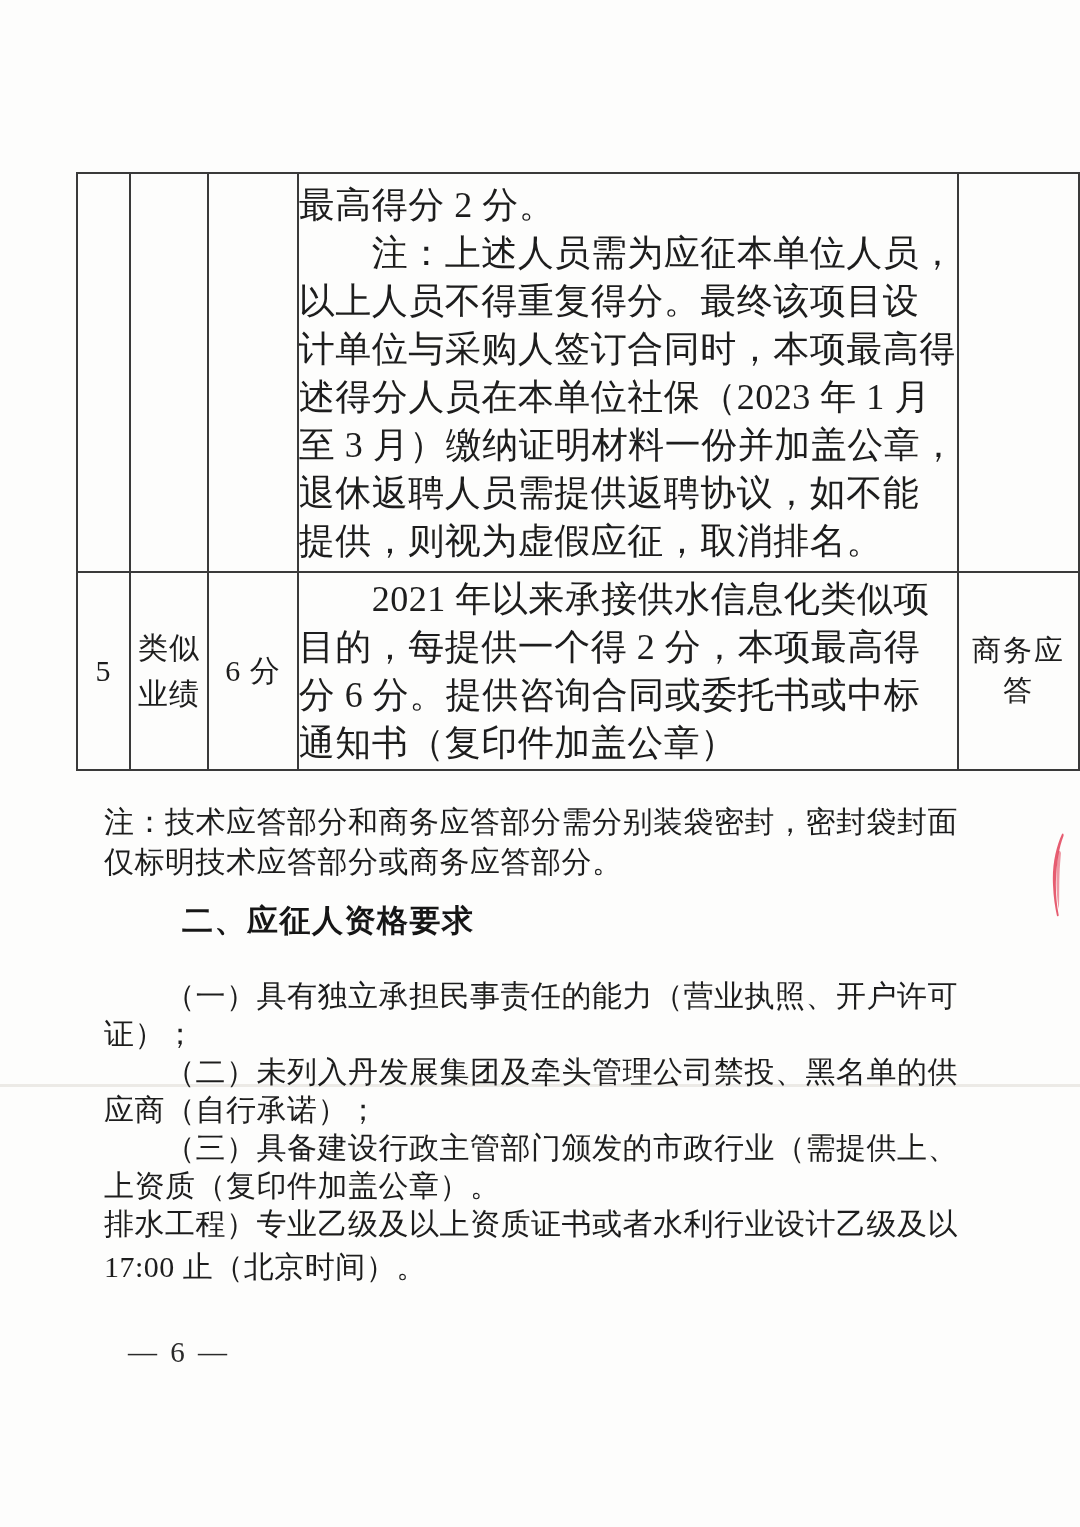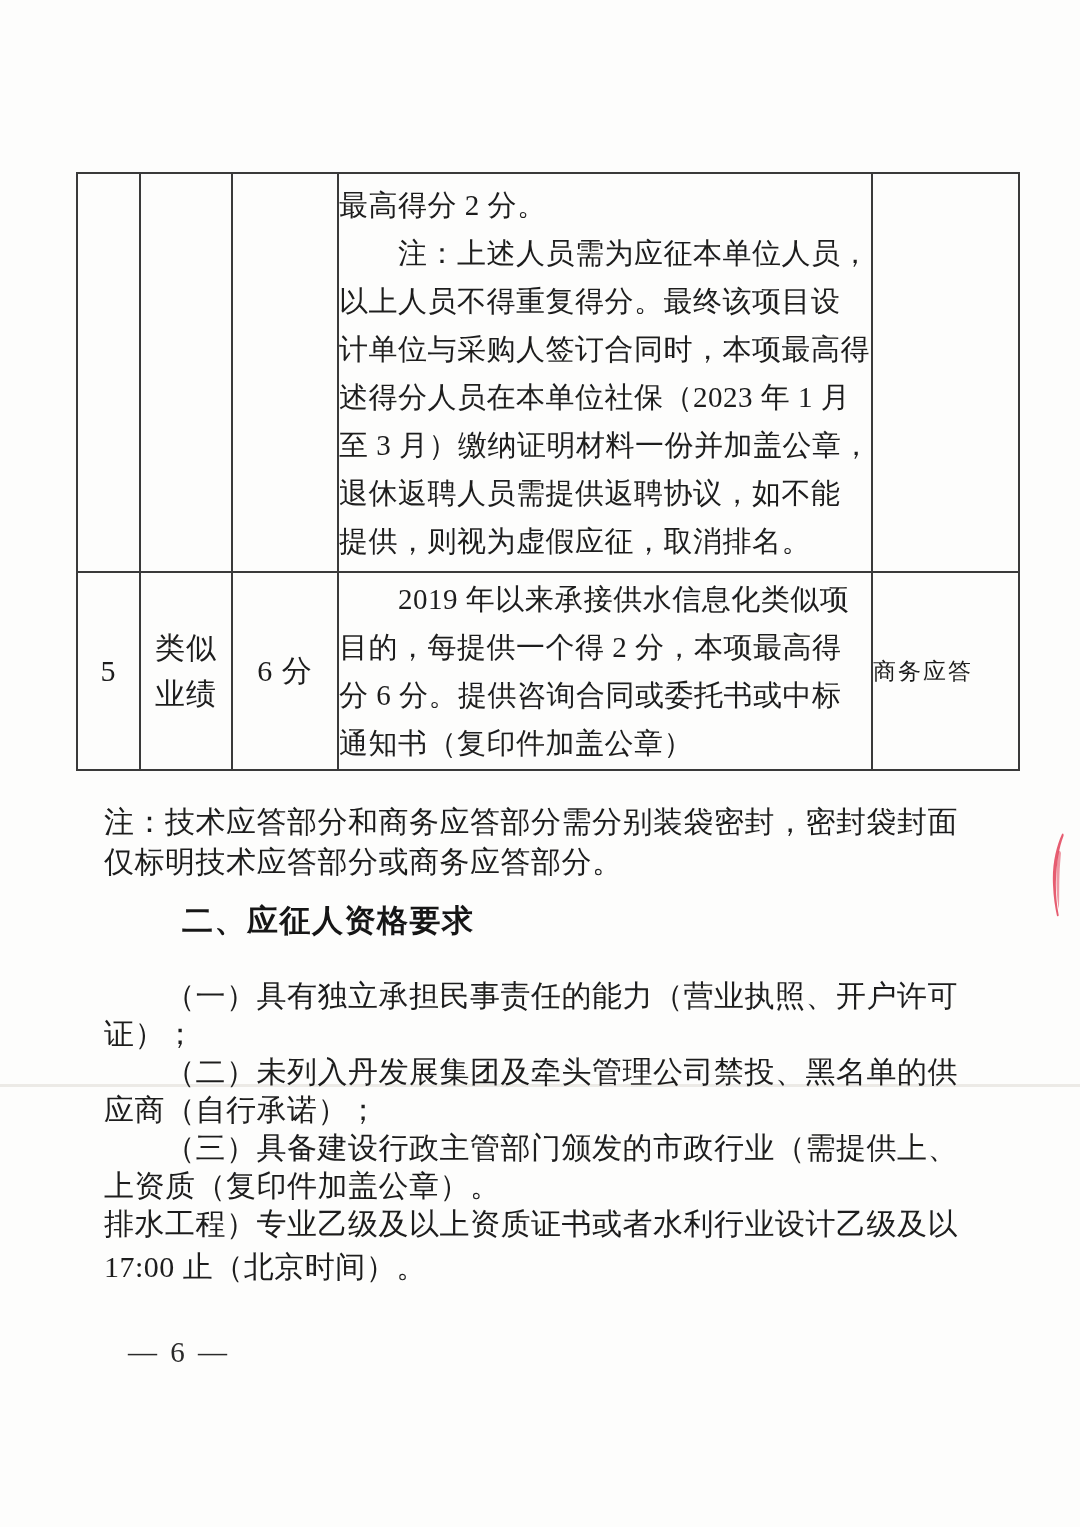--- a/index.html
+++ b/index.html
@@ -33,29 +33,29 @@
     letter-spacing: 1px;
   }
   td.name-cell .line { line-height: 46px; }
   td.desc-cell {
     vertical-align: top;
     padding: 8px 6px 0 8px;
   }
   td.desc-cell .line {
     height: 48px;
     line-height: 48px;
-    font-size: 29px;
+    font-size: 36px;
     letter-spacing: 0.5px;
     white-space: nowrap;
   }
   td.cat-cell {
     vertical-align: top;
-    text-align: left;
+    text-align: center;
     padding-top: 18px;
-    font-size: 23px;
+    font-size: 29px;
     letter-spacing: 2px;
   }
   
   .bodyblock { position: absolute; left: 104px; width: 900px; }
   .note-block .line {
     height: 40px;
     line-height: 40px;
     font-size: 30px;
     letter-spacing: 0.5px;
     white-space: nowrap;
@@ -130,21 +130,21 @@
       <td class="cat-cell"></td>
     </tr>
     <tr style="height:198px;">
       <td class="seq-cell">5</td>
       <td class="name-cell">
             <div class="line">类似</div>
             <div class="line">业绩</div>
           </td>
       <td class="score-cell">6 分</td>
       <td class="desc-cell">
-            <div class="line">　　2019 年以来承接供水信息化类似项</div>
+            <div class="line">　　2021 年以来承接供水信息化类似项</div>
             <div class="line">目的，每提供一个得 2 分，本项最高得</div>
             <div class="line">分 6 分。提供咨询合同或委托书或中标</div>
             <div class="line">通知书（复印件加盖公章）</div>
           </td>
       <td class="cat-cell">商务应答</td>
     </tr>
   </tbody>
     </table>
 
   <div class="scan-line"></div>

